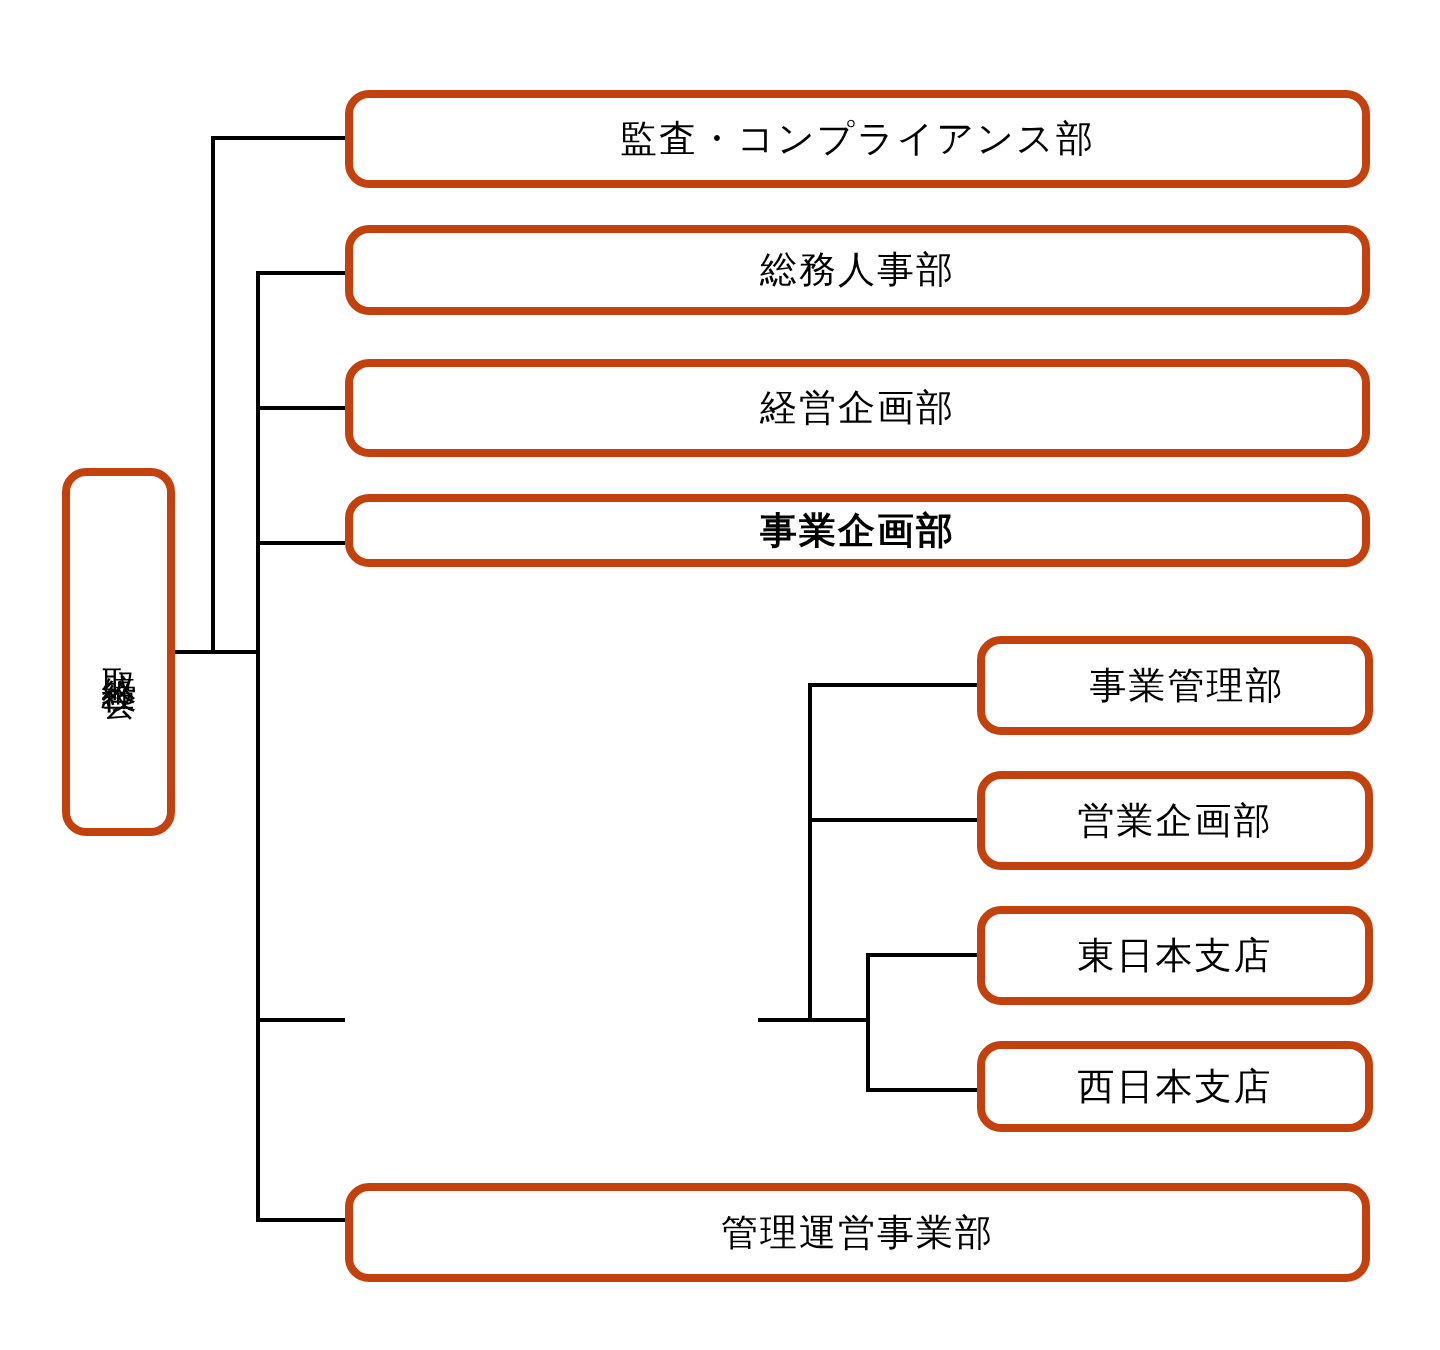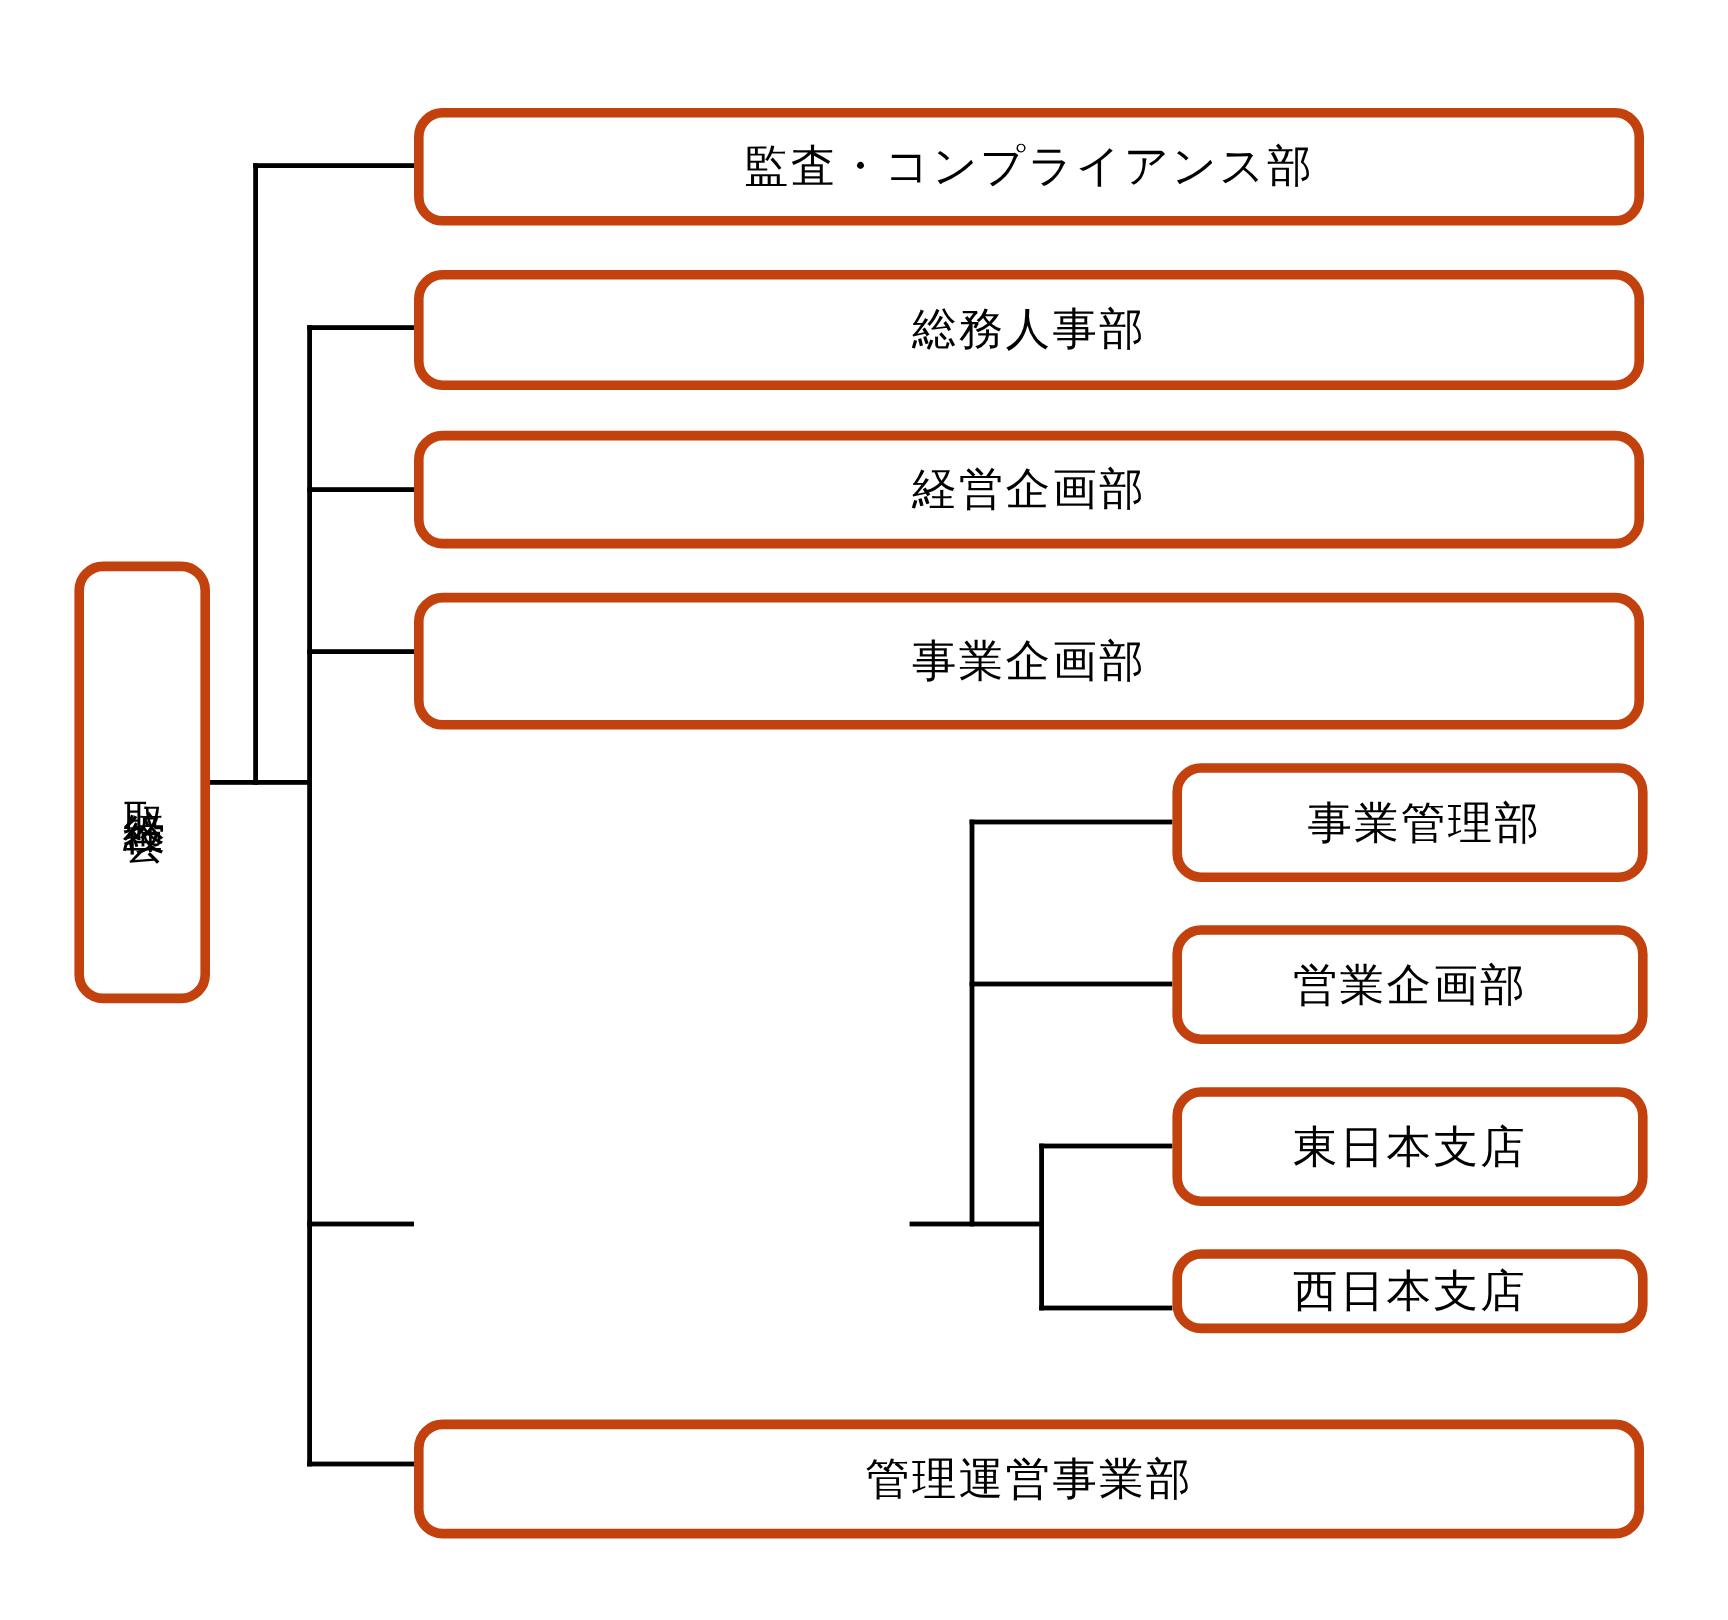--- a/index.html
+++ b/index.html
@@ -33,27 +33,27 @@
   .node.root {
     left: 62px; top: 468px; width: 113px; height: 368px;
   }
   .node.root .vtext {
     writing-mode: vertical-rl;
     text-orientation: upright;
     font-size: 35px;
     letter-spacing: 6px;
   }
   .node.b1  { left: 345px; top: 90px;   width: 1025px; height: 98px; }
-  .node.b2  { left: 345px; top: 225px;  width: 1025px; height: 100px; }
+  .node.b2  { left: 345px; top: 225px;  width: 1025px; height: 90px; }
   .node.b3  { left: 345px; top: 359px;  width: 1025px; height: 98px; }
-  .node.b4  { left: 345px; top: 494px;  width: 1025px; height: 114px; }
+  .node.b4  { left: 345px; top: 494px;  width: 1025px; height: 73px; font-weight: bold; }
   .node.b5  { left: 977px; top: 636px;  width: 396px;  height: 99px; padding-left: 24px; }
   .node.b6  { left: 977px; top: 771px;  width: 396px;  height: 99px; }
   .node.b7  { left: 977px; top: 906px;  width: 396px;  height: 99px; }
-  .node.b8  { left: 977px; top: 1041px; width: 396px;  height: 70px; }
+  .node.b8  { left: 977px; top: 1041px; width: 396px;  height: 91px; }
   .node.b9  { left: 345px; top: 956px;  width: 415px;  height: 129px; }
   .node.b10 { left: 345px; top: 1171px; width: 1025px; height: 99px; margin-top: 12px; }
 
   .line {
     position: absolute;
     background: #000000;
     z-index: 1;
   }
   
   .ln-root-stub   { left: 173px; top: 650px; width: 87px;  height: 4px; }

